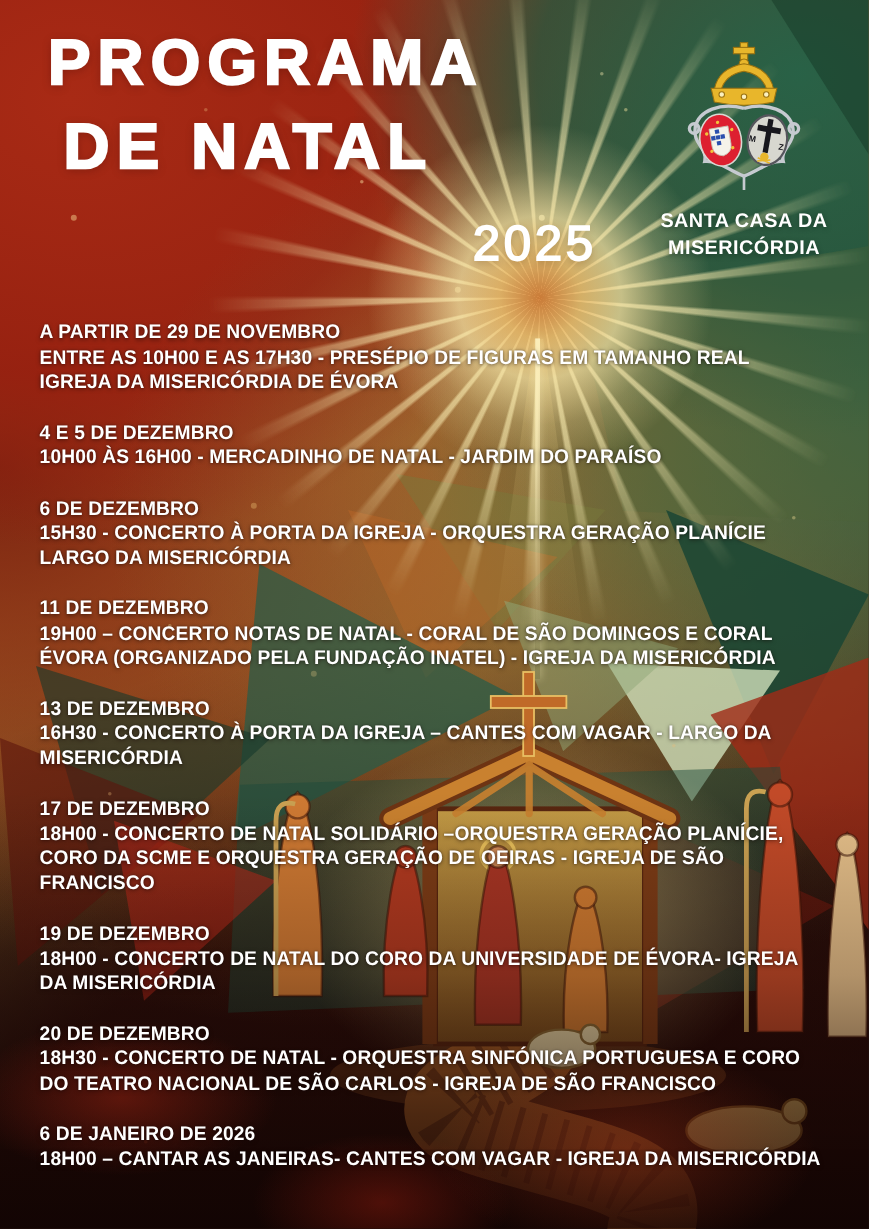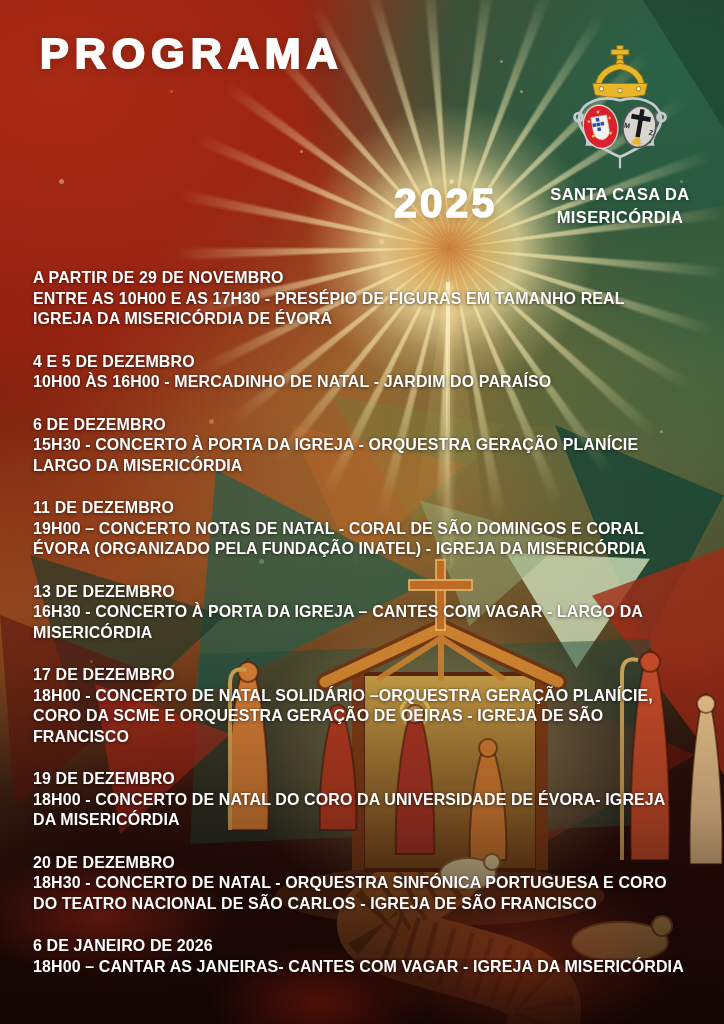--- a/index.html
+++ b/index.html
@@ -69,33 +69,33 @@
       640px 700px 0 0 rgba(200,120,70,.35),170px 90px 0 0 rgba(245,210,140,.3),
       40px 380px 0 0 rgba(245,210,140,.3),260px 560px 0 1px rgba(230,200,130,.3),
       680px 180px 0 0 rgba(220,230,170,.35),430px 700px 0 0 rgba(240,200,120,.3),
       120px 950px 0 0 rgba(200,90,50,.4),620px 950px 0 1px rgba(210,110,60,.4),
       360px 885px 0 0 rgba(210,110,60,.35),500px 60px 0 0 rgba(255,240,180,.4);
   }
   .nativity{left:0;top:554px;width:724px;height:470px;}
   
   .title{
     position:absolute;left:40px;top:18px;margin:0;
-    font-size:43px;line-height:70px;font-weight:700;letter-spacing:6px;
+    font-size:53px;line-height:70px;font-weight:700;letter-spacing:6px;
     color:var(--text-white,#fff);
     -webkit-text-stroke:2px #fff;
     text-shadow:0 2px 8px rgba(60,10,0,.35);
   }
   .title .l2{display:block;padding-left:13px;}
   .year{
     position:absolute;left:394px;top:180px;
-    font-size:41px;font-weight:700;letter-spacing:3px;
+    font-size:41px;font-weight:400;letter-spacing:3px;
     -webkit-text-stroke:1.5px #fff;
     text-shadow:0 2px 6px rgba(90,40,0,.3);
   }
-  .org{position:absolute;left:540px;top:40px;width:160px;text-align:center;}
+  .org{position:absolute;left:540px;top:30px;width:160px;text-align:center;}
   .crest{display:block;margin:0 auto;width:106px;height:140px;}
   .org-name{
     margin-top:3px;font-size:16.5px;line-height:23px;font-weight:700;letter-spacing:.4px;
     text-shadow:0 1px 4px rgba(10,30,20,.5);
   }
   .events{
     position:absolute;left:33px;top:267px;width:668px;
     transform:scaleX(.97);transform-origin:left top;
   }
   .event{margin:0 0 22px 0;}
@@ -202,20 +202,21 @@
       <ellipse cx="620" cy="388" rx="48" ry="20"></ellipse>
         <circle cx="662" cy="372" r="10"></circle>
     </g>
     <rect x="0" y="404" width="724" height="66" fill="rgba(25,6,4,.3)"></rect>
   </svg>
 
   <div class="layer bottom-shade"></div>
 
   <h1 class="title">
     <span>PROGRAMA</span>
+    <span class="l2">DE NATAL</span>
   </h1>
   <div class="year">2025</div>
 
   <div class="org">
     <svg class="crest" viewBox="0 0 120 150" xmlns="http://www.w3.org/2000/svg">
       <g fill="var(--crown-gold,#e8b62b)" stroke="#9a7210" stroke-width="1">
         <rect x="56.5" y="2" width="7" height="16"></rect>
         <rect x="50" y="6.5" width="20" height="6"></rect>
         <circle cx="60" cy="22" r="4.5"></circle>
         <path d="M32 46 Q36 26 60 22 Q84 26 88 46 L82 48 Q78 32 60 29 Q42 32 38 48 Z"></path>

